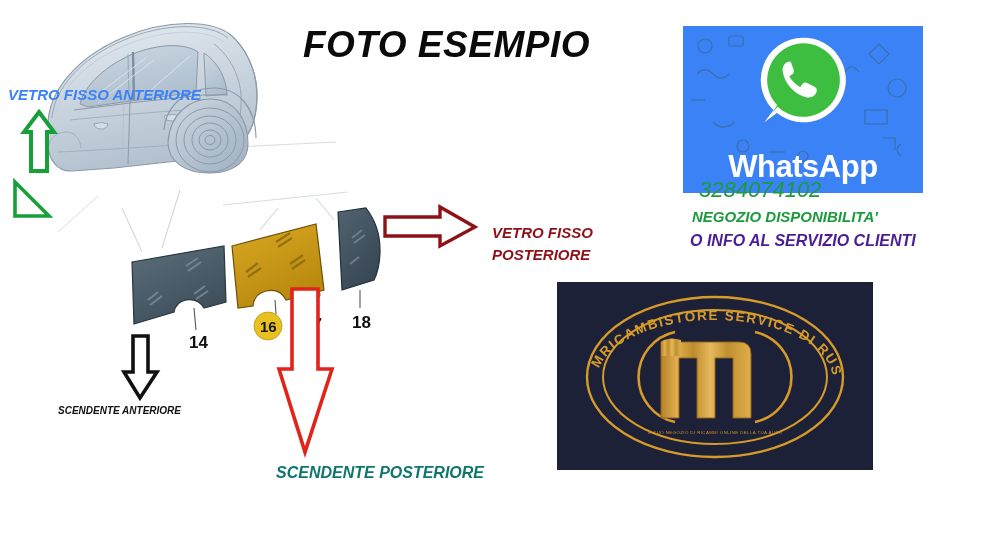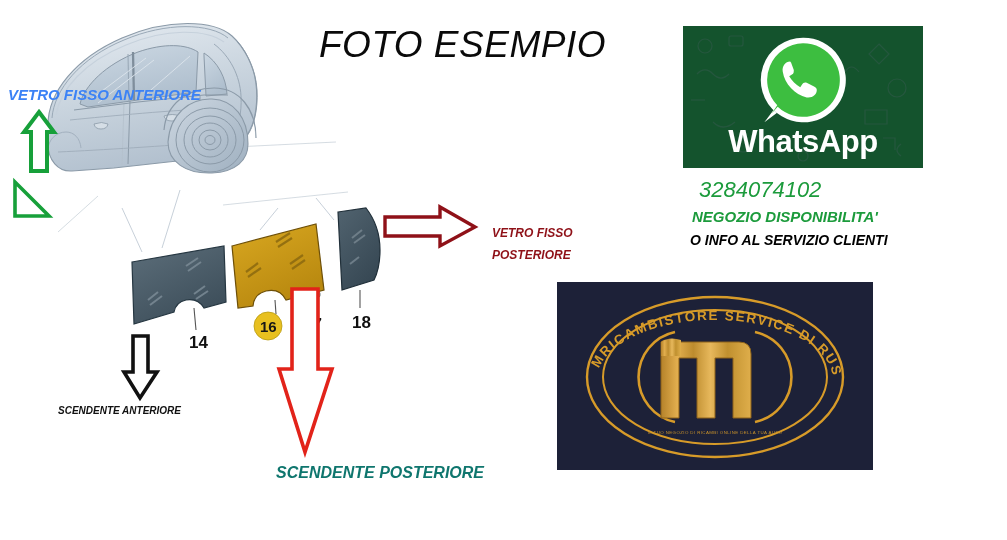--- a/index.html
+++ b/index.html
@@ -14,24 +14,24 @@
     position: relative;
     width: 1007px;
     height: 540px;
     background: #ffffff;
     overflow: hidden;
   }
 
   
   #title {
     position: absolute;
-    left: 319px;
+    left: 303px;
     top: 24px;
     font-size: 37px;
-    font-weight: normal;
+    font-weight: bold;
     font-style: italic;
     color: #0a0a0a;
     letter-spacing: 0.5px;
     white-space: nowrap;
     text-align: center;
   }
 
   
   #car-illustration {
     position: absolute;
@@ -71,21 +71,21 @@
   }
   #label-scend-post {
     left: 276px;
     top: 464px;
     font-size: 16px;
     color: #0f766e;
   }
   #label-vetro-post {
     left: 492px;
     top: 222px;
-    font-size: 12px;
+    font-size: 15px;
     line-height: 22px;
     color: #8f1118;
     white-space: normal;
     width: 150px;
   }
 
   
   #arrow-layer {
     position: absolute;
     left: 0;
@@ -94,22 +94,22 @@
     height: 540px;
     pointer-events: none;
   }
 
   
   #whatsapp-card {
     position: absolute;
     left: 683px;
     top: 26px;
     width: 240px;
-    height: 142px;
-    background: #14532d;
+    height: 167px;
+    background: #3b82f6;
     overflow: hidden;
   }
   #whatsapp-card .doodles {
     position: absolute;
     inset: 0;
     opacity: 0.45;
   }
   #wa-bubble {
     position: absolute;
     left: 50%;
@@ -146,24 +146,24 @@
     font-size: 15px;
     font-weight: bold;
     font-style: italic;
     color: #1c9b3c;
     white-space: nowrap;
   }
   #wa-line2 {
     position: absolute;
     left: 690px;
     top: 232px;
-    font-size: 14px;
+    font-size: 16px;
     font-weight: bold;
     font-style: italic;
-    color: #000000;
+    color: #4c1d95;
     white-space: nowrap;
   }
 
   
   #shop-logo {
     position: absolute;
     left: 557px;
     top: 282px;
     width: 316px;
     height: 188px;

